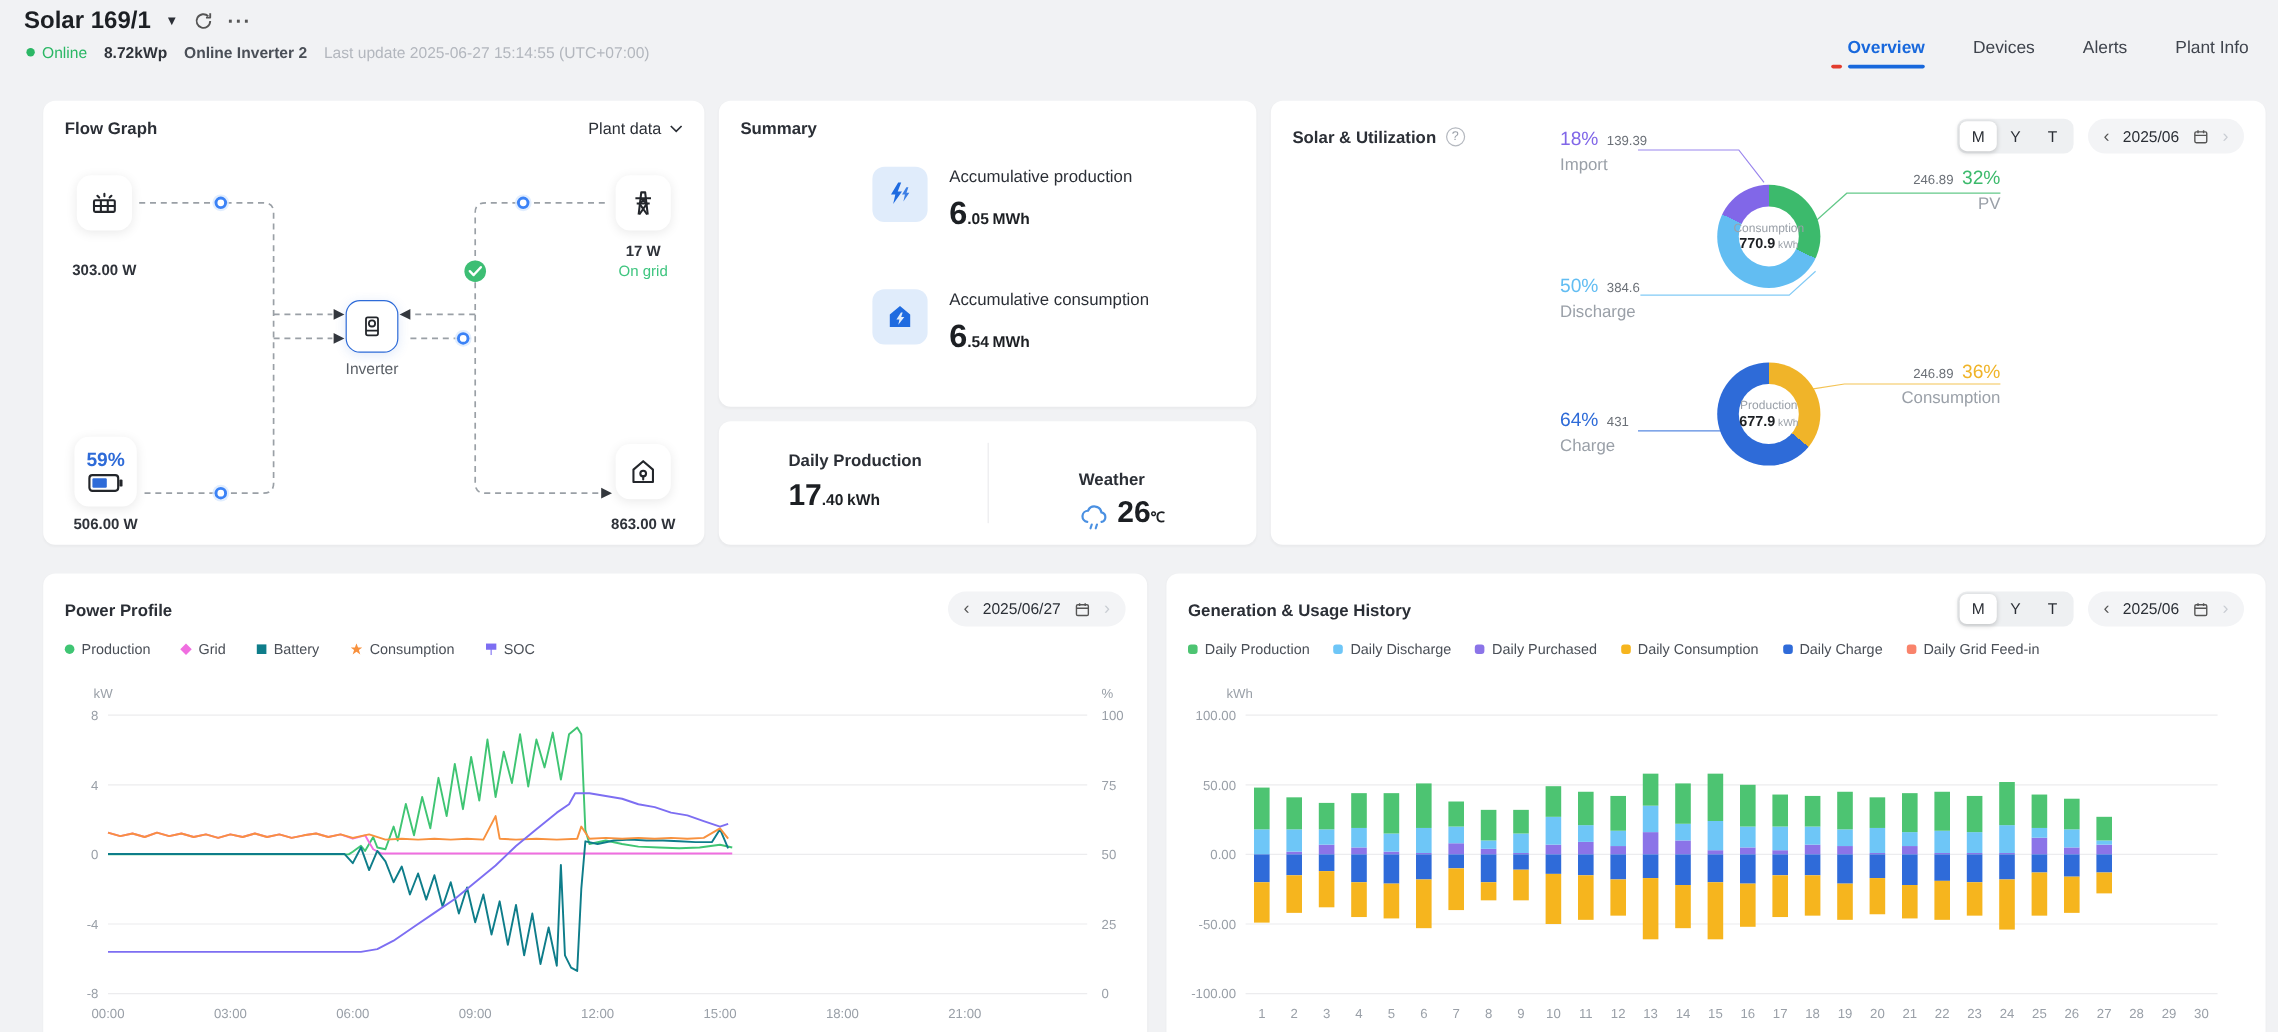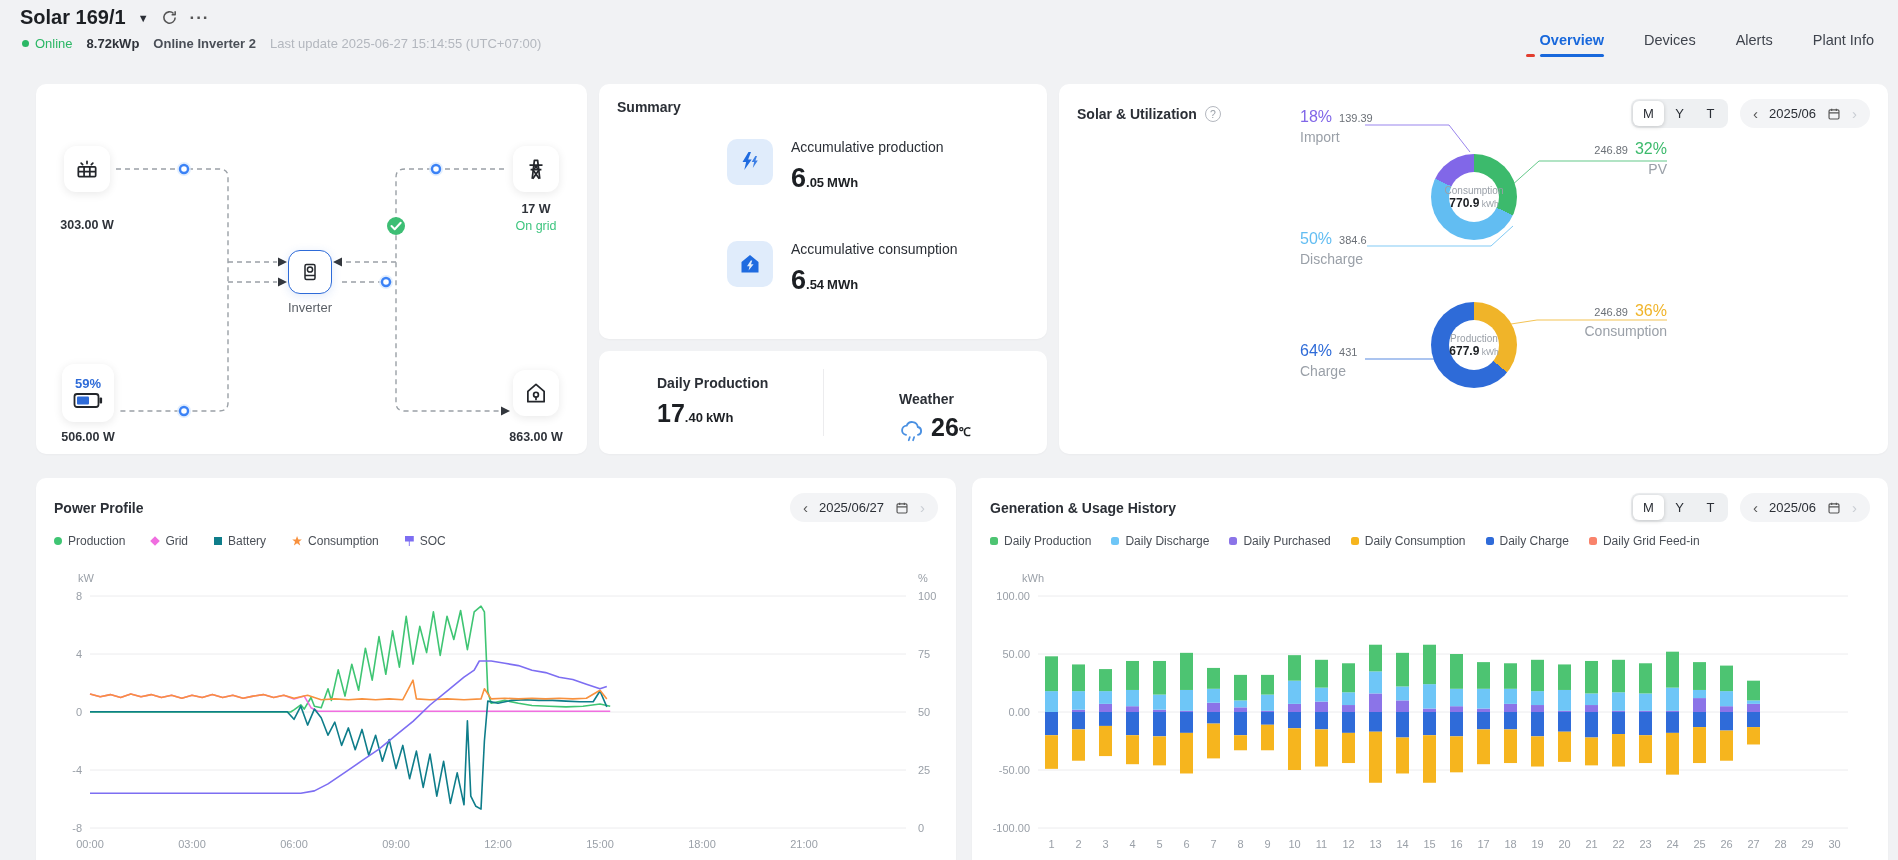--- a/index.html
+++ b/index.html
@@ -52,21 +52,21 @@
   .chev { font-size:15px; color:#555; cursor:pointer; line-height:1; }
   .chev.dis { color:#c9cdd3; }
 
   
   .flow-area { position:absolute; left:0; top:34px; width:551px; height:336px; }
   .flow-svg { position:absolute; inset:0; }
   .tile { position:absolute; background:#fff; border-radius:12px; box-shadow:0 2px 10px rgba(0,0,0,.09);
           display:flex; align-items:center; justify-content:center; }
   .nval { position:absolute; font-size:12.5px; font-weight:700; color:#2f333a; text-align:center; }
   .nsub { position:absolute; font-size:12.5px; color:#3ec57f; text-align:center; }
-  .soc-txt { font-size:13px; font-weight:700; color:#2e6bd8; line-height:1; }
+  .soc-txt { font-size:16px; font-weight:700; color:#2e6bd8; line-height:1; }
   .inv-tile { border:1.5px solid #2e6bd8; box-shadow:0 2px 10px rgba(46,107,216,.15); }
   .inv-label { position:absolute; font-size:13px; color:#5a5f66; text-align:center; }
 
   
   .sum-row { position:absolute; left:128px; display:flex; gap:18px; align-items:flex-start; }
   .sum-ic { width:46px; height:46px; border-radius:10px; background:#e0ecfb; display:flex; align-items:center; justify-content:center; }
   .sum-label { font-size:14px; color:#2b2f36; margin-bottom:8px; }
   .big-int { font-size:27px; font-weight:700; color:#1c1f23; }
   .big-frac { font-size:13px; font-weight:700; color:#1c1f23; }
   .big-unit { font-size:13px; font-weight:700; color:#1c1f23; margin-left:3px; }
@@ -133,20 +133,29 @@
     </div>
     <nav class="tabs" id="tabs">
         <div class="tab active">Overview<div class="ul"></div><div class="rn"></div></div>
         <div class="tab">Devices</div>
         <div class="tab">Alerts</div>
         <div class="tab">Plant Info</div>
       </nav>
   </header>
 
   <section class="card" id="card-flow">
+    <div class="card-head">
+      <span class="card-title">Flow Graph</span>
+      <span class="dropdown">
+        <span>Plant data</span>
+        <svg width="11" height="7" viewBox="0 0 11 7">
+            <polyline points="1,1 5.5,5.5 10,1" fill="none" stroke="#2b2f36" stroke-width="1.4"></polyline>
+          </svg>
+      </span>
+    </div>
     <div class="flow-area">
       <svg class="flow-svg" viewBox="0 0 551 336">
         <g fill="none" stroke="#9aa0a6" stroke-width="1.4" stroke-dasharray="5 4">
           <path d="M 80 51 H 183 Q 192 51 192 59 V 285 Q 192 293 183 293 H 82"></path>
           <path d="M 468 51 H 369 Q 360 51 360 59 V 285 Q 360 293 369 293 H 464"></path>
           <path d="M 192 144 H 241"></path>
           <path d="M 192 164 H 241"></path>
           <path d="M 360 144 H 307"></path>
           <path d="M 306 164 H 360"></path>
         </g>

